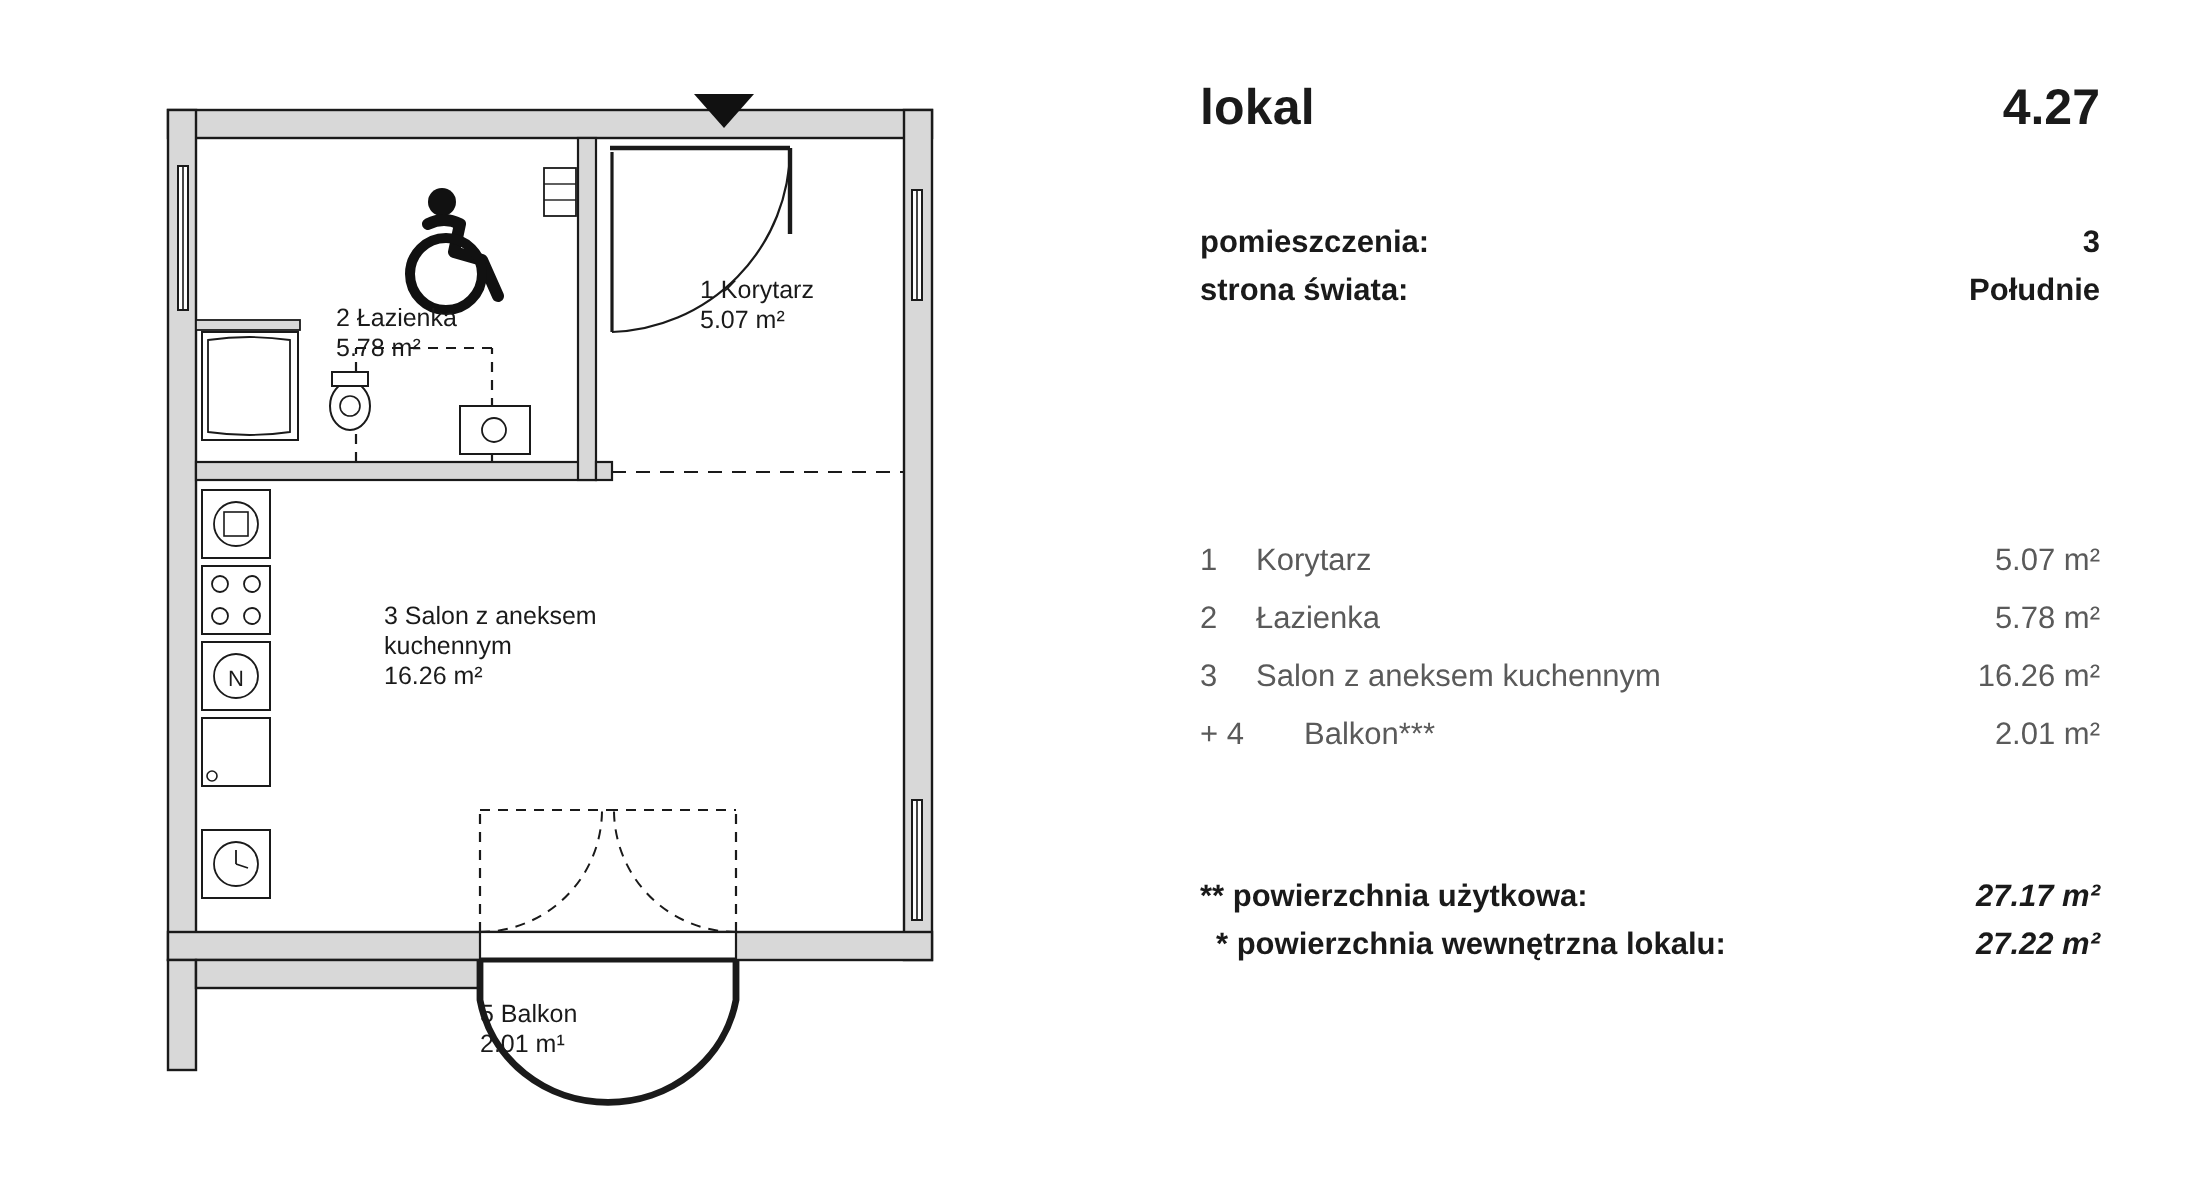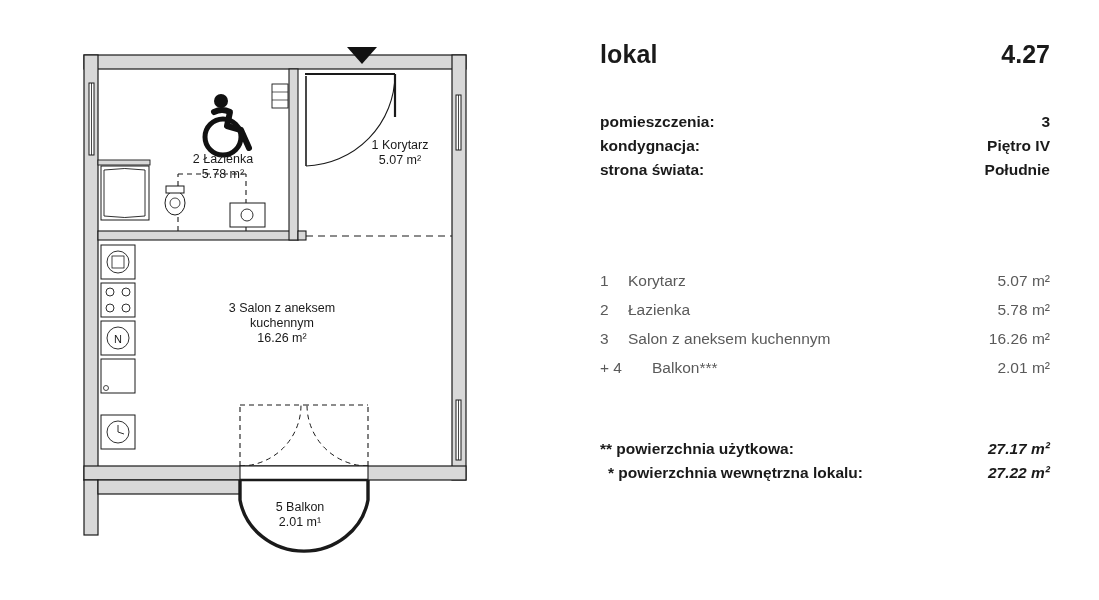--- a/index.html
+++ b/index.html
@@ -29,21 +29,21 @@
     width: 560px;
     height: 600px;
   }
   .plan svg { display: block; }
 
   .plan-label {
     position: absolute;
     font-size: 12.5px;
     line-height: 15px;
     color: #1a1a1a;
-    text-align: center;
+    text-align: left;
     white-space: nowrap;
   }
   .plan-label .num { }
   .plan-label .area { }
 
   .lbl-korytarz { left: 350px; top: 138px; width: 100px; }
   .lbl-lazienka { left: 168px; top: 152px; width: 110px; }
   .lbl-salon    { left: 192px; top: 301px; width: 180px; }
   .lbl-balkon   { left: 240px; top: 500px; width: 120px; }
 
@@ -276,24 +276,20 @@
       <div class="t-left">lokal</div>
       <div class="t-right">4.27</div>
     </div>
 
     <div class="meta">
       <div class="meta-row">
         <span class="k">pomieszczenia:</span>
         <span class="v">3</span>
       </div>
       <div class="meta-row">
-        <span class="k">kondygnacja:</span>
-        <span class="v">Piętro IV</span>
-      </div>
-      <div class="meta-row">
         <span class="k">strona świata:</span>
         <span class="v">Południe</span>
       </div>
     </div>
 
     <div class="rooms">
       <div class="room-row">
         <span class="idx">1</span>
         <span class="name">Korytarz</span>
         <span class="area">5.07 m²</span>

